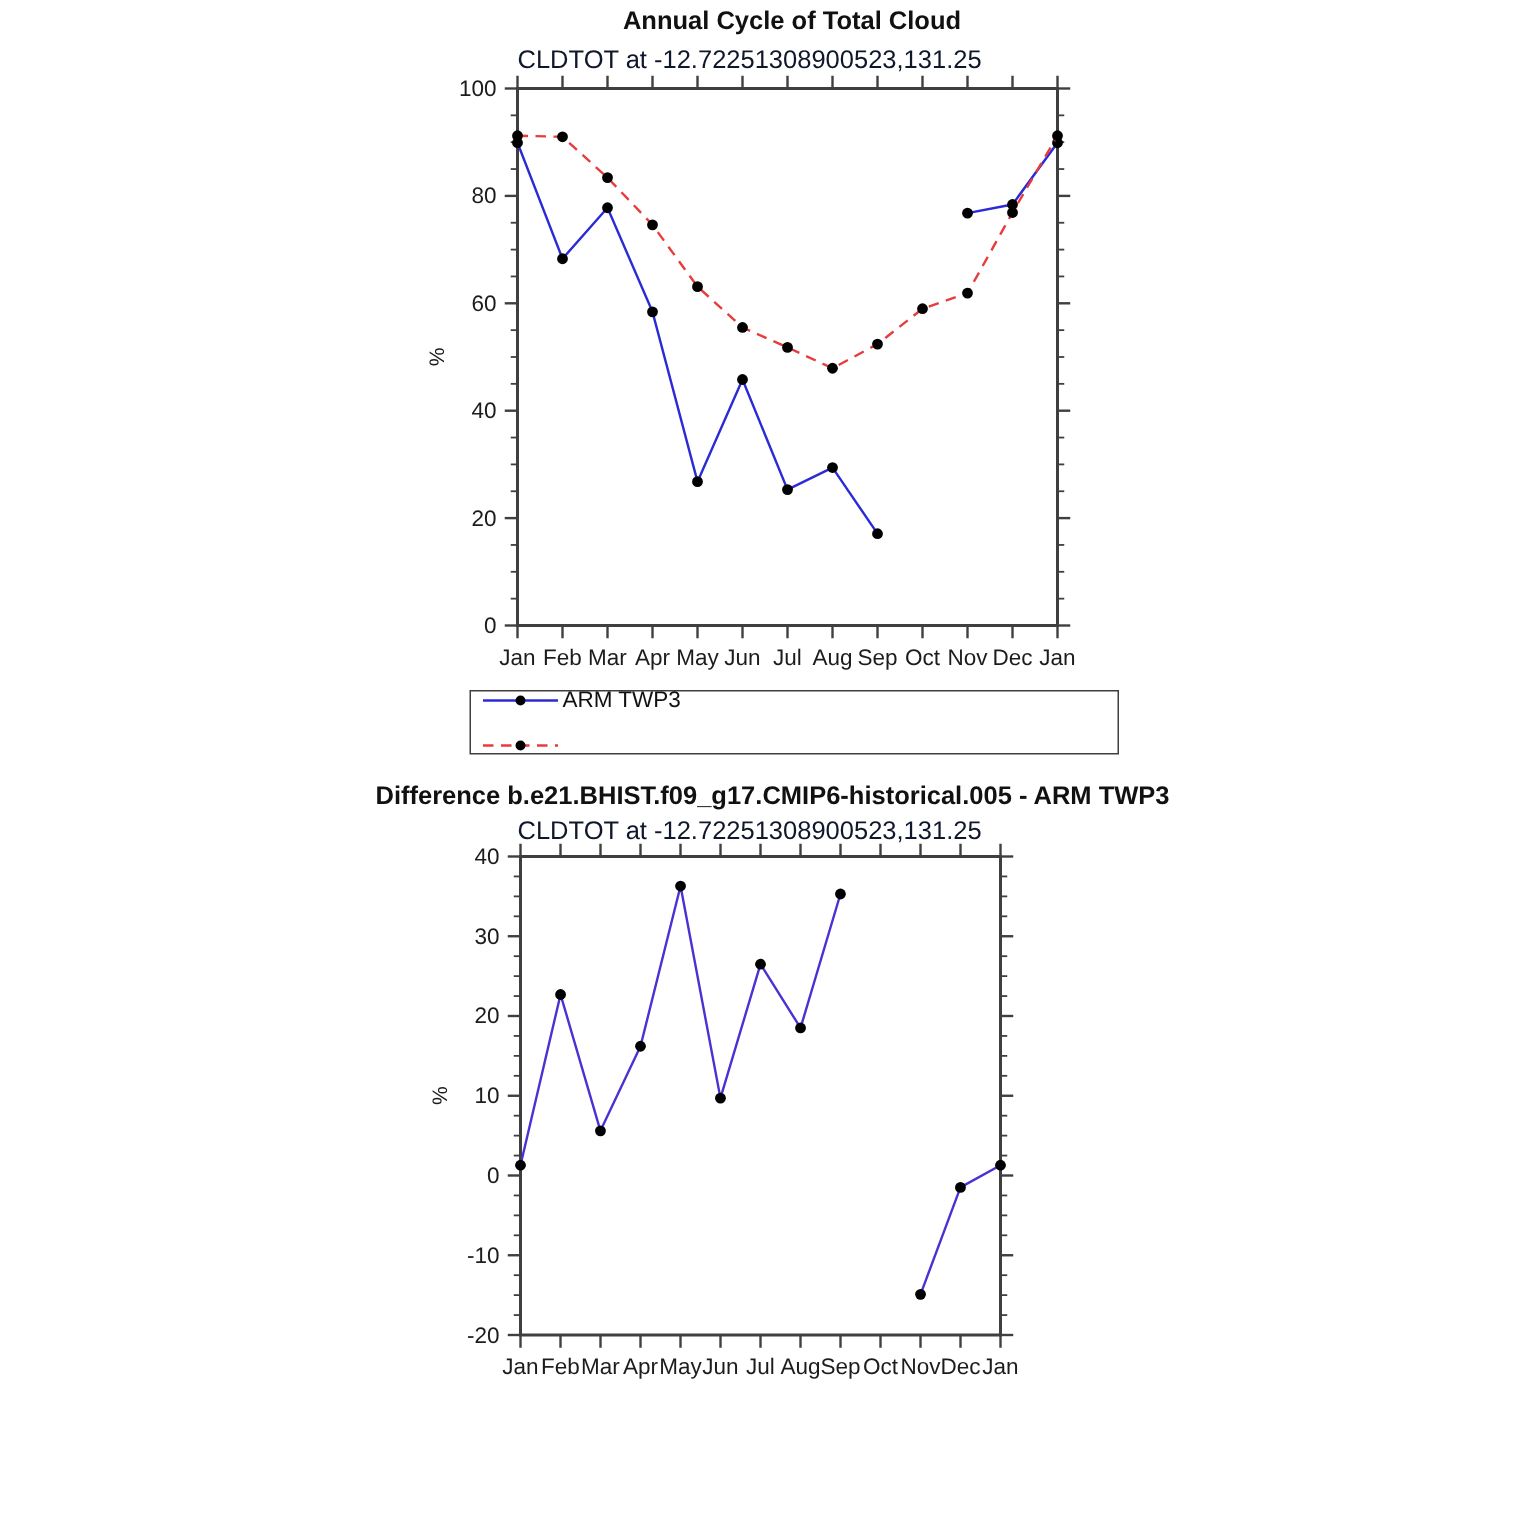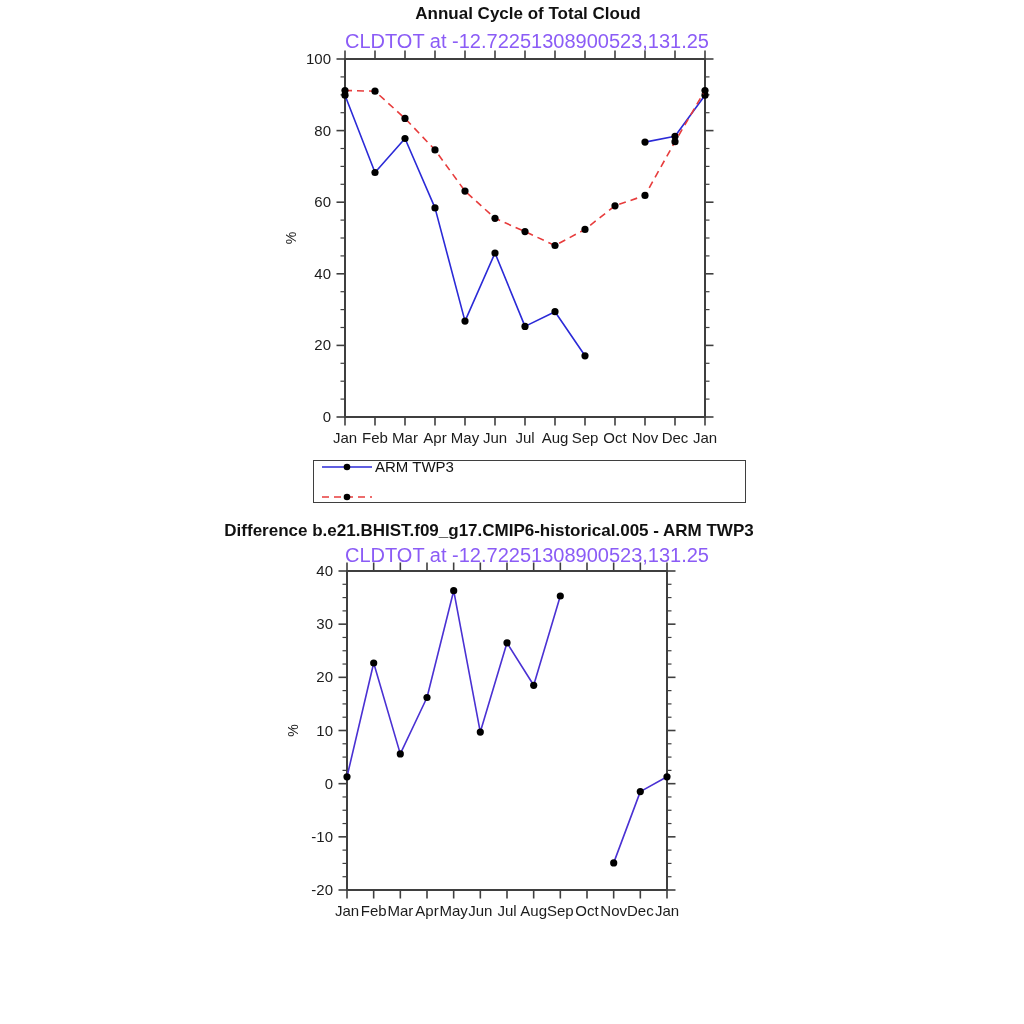--- a/index.html
+++ b/index.html
@@ -7,21 +7,21 @@
     position:relative;width:816px;height:1024px;background:#ffffff;
     font-family:"Liberation Sans",sans-serif;overflow:hidden;
   }
   svg.chart{position:absolute;left:0;top:0;width:1024px;height:1024px;}
   svg text{font-family:"Liberation Sans",sans-serif;fill:#1c1c1c;}
   .chart-title{
     position:absolute;transform:translateX(-50%);
     font-size:17px;font-weight:bold;color:#111;white-space:nowrap;
   }
   .chart-subtitle{
-    position:absolute;font-size:20px;color:#8b5cf6;white-space:nowrap;
+    position:absolute;font-size:17px;color:#0f172a;white-space:nowrap;
   }
   .legend{
     position:absolute;left:313px;top:460px;width:433px;height:43px;
     border:1.5px solid #3f3f3f;background:#ffffff;
     display:flex;flex-direction:column;justify-content:center;padding:1px 0 1px 7px;
     box-sizing:border-box;
     gap:12px;
   }
   .legend-row{display:flex;align-items:center;height:21px;}
   .legend-sample{width:52px;height:18px;flex:0 0 52px;}
@@ -163,21 +163,21 @@
       <span class="legend-label">ARM TWP3</span>
     </div>
     <div class="legend-row">
       <svg class="legend-sample" viewBox="0 0 52 18">
           <line x1="1" x2="51" y1="9" y2="9" stroke="#e73c3c" stroke-width="1.6" stroke-dasharray="7 5"></line>
           <circle cx="26" cy="9" r="3.3" fill="#000000"></circle>
         </svg>
     </div>
   </div>
 
-  <div class="chart-title" style="left:489px;top:521px;">Difference b.e21.BHIST.f09_g17.CMIP6-historical.005 - ARM TWP3</div>
+  <div class="chart-title" style="left:515px;top:521px;">Difference b.e21.BHIST.f09_g17.CMIP6-historical.005 - ARM TWP3</div>
   <div class="chart-subtitle" style="left:345px;top:544px;">CLDTOT at -12.72251308900523,131.25</div>
 
   <svg class="chart" id="chart-bottom" viewBox="0 0 1024 1024">
       <rect x="347" y="571" width="320" height="319" fill="none" stroke="#3f3f3f" stroke-width="2"></rect>
       <line x1="347" x2="338.5" y1="890" y2="890" stroke="#3f3f3f" stroke-width="1.6"></line>
       <line x1="667" x2="675.5" y1="890" y2="890" stroke="#3f3f3f" stroke-width="1.6"></line>
       <text x="333" y="895" text-anchor="end" font-size="15">-20</text>
       <line x1="347" x2="338.5" y1="836.8333333333334" y2="836.8333333333334" stroke="#3f3f3f" stroke-width="1.6"></line>
       <line x1="667" x2="675.5" y1="836.8333333333334" y2="836.8333333333334" stroke="#3f3f3f" stroke-width="1.6"></line>
       <text x="333" y="841.8333333333334" text-anchor="end" font-size="15">-10</text>

